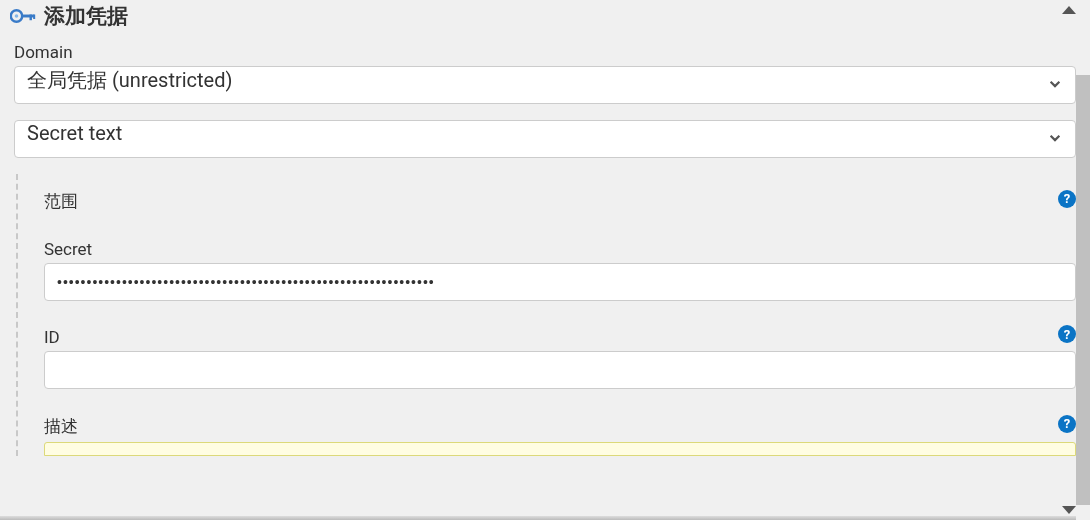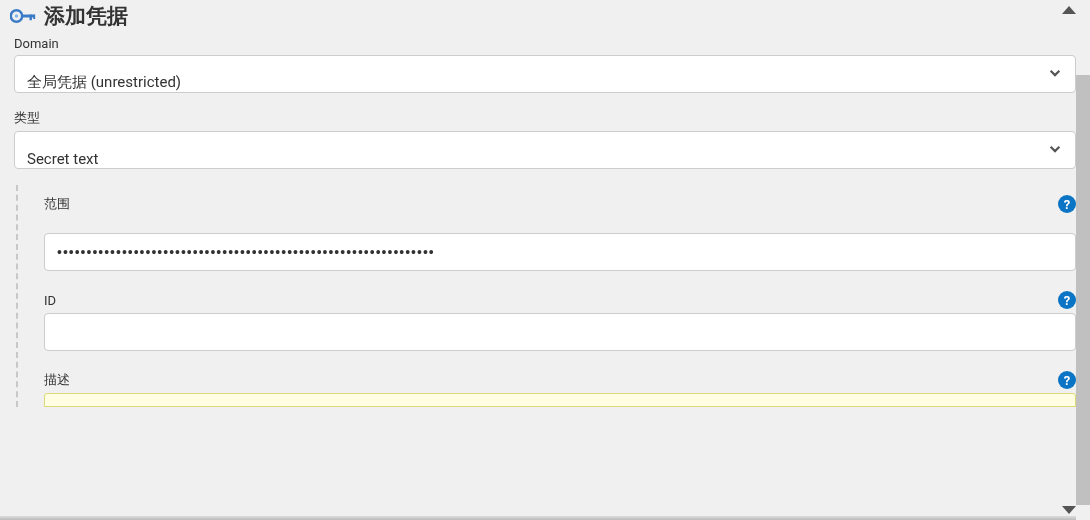--- a/index.html
+++ b/index.html
@@ -79,22 +79,23 @@
     .field-group {
       margin-bottom: 16px;
     }
     .field-label-row {
       display: flex;
       align-items: center;
       justify-content: space-between;
       margin-bottom: 4px;
     }
     .field-label {
-      font-size: 13px;
-      color: #333;
+      font-size: 17px;
+      color: #333;
+      margin-top: 6px;
     }
     .help-icon {
       width: 18px;
       height: 18px;
       border-radius: 50%;
       background: #0b74c5;
       color: #fff;
       display: flex;
       align-items: center;
       justify-content: center;
@@ -107,24 +108,24 @@
       position: relative;
       width: 100%;
     }
     .select-control {
       width: 100%;
       height: 38px;
       background: #fff;
       border: 1px solid #ccc;
       border-radius: 4px;
       padding: 0 36px 0 12px;
-      font-size: 15px;
-      color: #333;
-      display: flex;
-      align-items: flex-end;
+      font-size: 20px;
+      color: #333;
+      display: flex;
+      align-items: flex-start;
       cursor: pointer;
       appearance: none;
     }
     .select-chevron {
       position: absolute;
       right: 14px;
       top: 50%;
       transform: translateY(-50%);
       pointer-events: none;
     }
@@ -216,23 +217,20 @@
       </div>
       <span class="select-chevron">
         <svg viewBox="0 0 16 16">
             <polyline points="3,6 8,11 13,6"></polyline>
           </svg>
       </span>
     </div>
   </div>
 
   <div class="field-group">
-    <div class="field-label-row">
-      <span class="field-label">类型</span>
-    </div>
     <div class="select-wrapper">
       <div class="select-control">
         <span>Secret text</span>
       </div>
       <span class="select-chevron">
         <svg viewBox="0 0 16 16">
             <polyline points="3,6 8,11 13,6"></polyline>
           </svg>
       </span>
     </div>
@@ -241,20 +239,23 @@
   <div class="nested-block">
 
     <div class="nested-field-group">
       <div class="field-label-row">
         <span class="field-label">范围</span>
         <span class="help-icon">?</span>
       </div>
     </div>
 
     <div class="nested-field-group">
+      <div class="field-label-row">
+        <span class="field-label">Secret</span>
+      </div>
       <input type="password" class="password-input" value="••••••••••••••••••••••••••••••••••••••••••••••••••••••••••••••••" style="">
     </div>
 
     <div class="nested-field-group">
       <div class="field-label-row">
         <span class="field-label">ID</span>
         <span class="help-icon">?</span>
       </div>
       <input type="text" class="text-input" value="" style="">
     </div>

